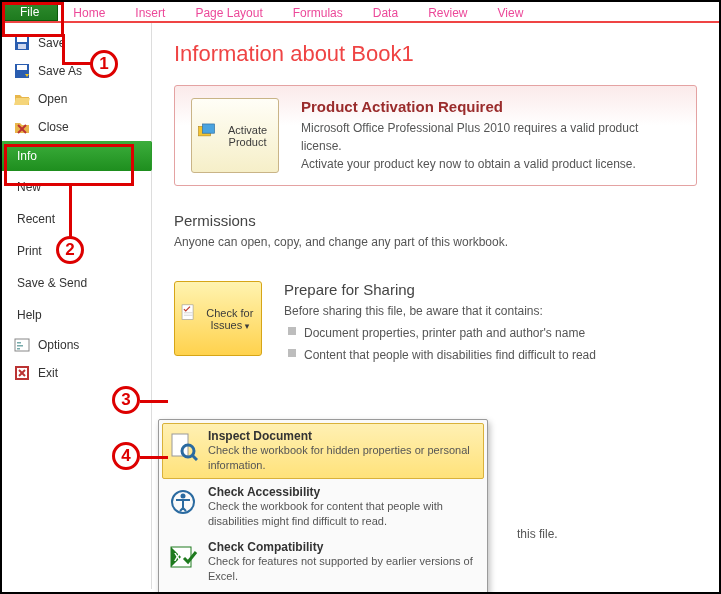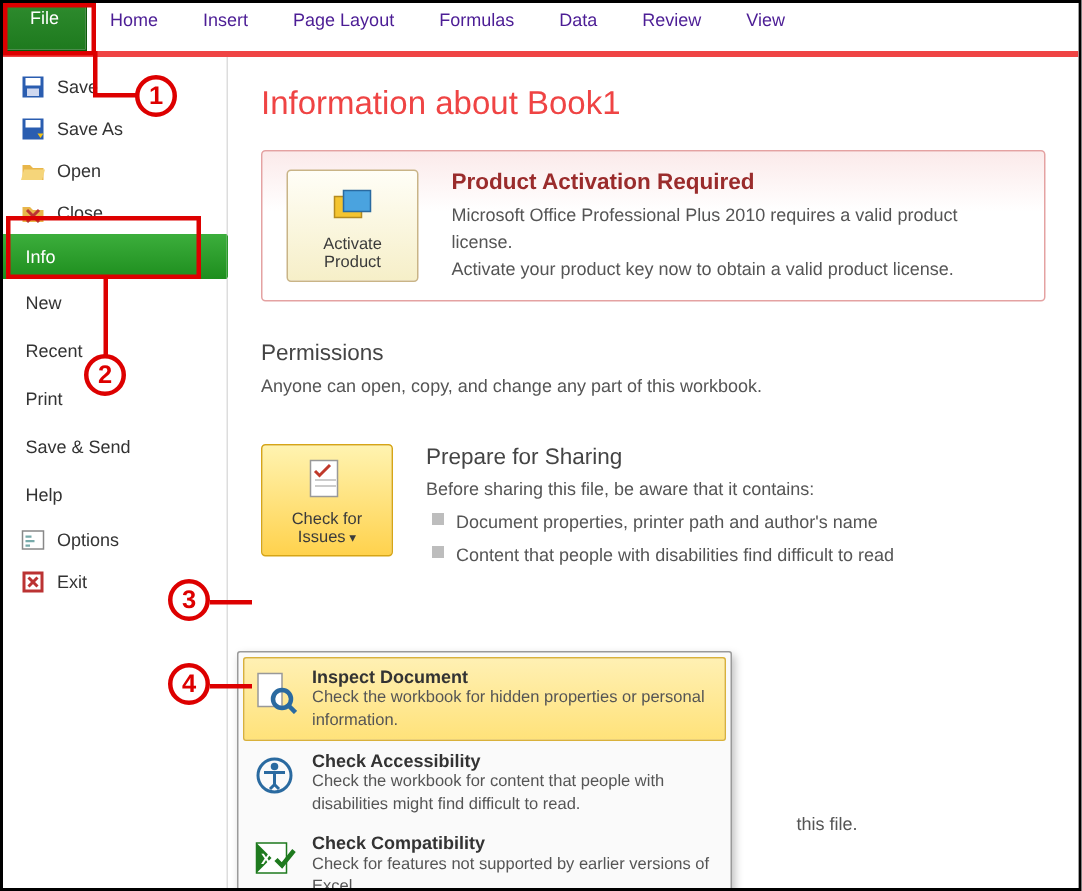--- a/index.html
+++ b/index.html
@@ -1,20 +1,20 @@
 <!DOCTYPE html>
 <html><head>
 <meta charset="utf-8">
 <style>
   * { box-sizing: border-box; margin: 0; padding: 0; font-family: "Segoe UI", Tahoma, sans-serif; }
   body { width: 721px; height: 594px; border: 2px solid #000; background: #fff; position: relative; overflow: hidden; }
 
   
-  .ribbon { height: 36px; border-bottom: 4px solid #ef4444; display: flex; align-items: stretch; font-size: 12px; background:#fff;}
-  .ribbon .tab { padding: 3px 14px 0; color: #4c1d95; cursor: pointer; border: 1px solid transparent; }
+  .ribbon { height: 21px; border-bottom: 2px solid #ef4444; display: flex; align-items: stretch; font-size: 12px; background:#fff;}
+  .ribbon .tab { padding: 3px 14px 0; color: #ec4899; cursor: pointer; border: 1px solid transparent; }
   .ribbon .file-tab { background: linear-gradient(#2e8b2e,#1e7a1e); color: #fff; border: 1px solid #0a5a0a; border-top:none; border-left:none; padding:3px 18px 0; }
 
   
   .backstage { display: flex; height: calc(100% - 24px); }
   .leftcol { width: 150px; background: #fff; border-right: 1px solid #ddd; padding-top: 6px; }
   .leftcol .nav-item { display:flex; align-items:center; gap:8px; padding: 6px 12px; font-size: 12px; color:#333; cursor:pointer; }
   .leftcol .nav-item .ico { width:16px; height:16px; display:inline-block; }
   .leftcol .nav-item.simple { padding: 9px 15px; }
   .leftcol .nav-item.active {
     background: linear-gradient(#3cae3c,#1e8e1e);
@@ -29,21 +29,21 @@
     border-left:10px solid #2a9a2a;
   }
 
   .rightcol { flex:1; background:#fff; padding: 18px 22px 0; position:relative; overflow:visible; }
   .page-title { font-size: 22px; color:#ef4444; font-weight:400; margin-bottom: 18px; }
 
   .section { display:flex; gap:22px; margin-bottom: 30px; align-items:flex-start; }
   .big-btn {
     width:88px; height:75px; border:1px solid #c9b487; border-radius:3px;
     background: linear-gradient(#fffef7,#f6efc8);
-    display:flex; flex-direction:column; align-items:center; justify-content:center;
+    display:flex; flex-direction:row; align-items:center; justify-content:center;
     font-size:11px; color:#3b3b3b; gap:4px; cursor:pointer; text-align:center; padding:4px;
   }
   .big-btn.plain { background: linear-gradient(#fcfcfc,#eee); border-color:#bbb; }
   .big-btn .bicon { width:32px; height:32px; }
   .big-btn .drop::after { content:" ▾"; font-size:9px; }
   .big-btn.hot { background: linear-gradient(#fff3b0,#ffd24d); border-color:#d6a517; }
 
   .section-text { flex:1; }
   .sec-title { font-size:15px; color:#444; margin-bottom:4px; }
   .sec-title.alert { color:#9a2c2c; font-weight:bold; }
@@ -222,21 +222,21 @@
         <div class="sec-body">
           <span>Before sharing this file, be aware that it contains:</span>
           <ul>
             <li>Document properties, printer path and author's name</li>
             <li>Content that people with disabilities find difficult to read</li>
           </ul>
         </div>
       </div>
     </div>
 
-    <div class="versions-note" style="position:absolute; left:379px; top:498px;">this file.</div>
+    <div class="versions-note" style="position:absolute; left:365px; top:498px;">this file.</div>
 
     <div class="flyout">
       <div class="fly-item sel">
         <span class="fi-ico">
           <svg viewBox="0 0 30 30">
               <rect x="4" y="3" width="16" height="22" fill="#fff" stroke="#999"></rect>
               <circle cx="20" cy="20" r="6" fill="none" stroke="#2a6aa0" stroke-width="3"></circle>
               <line x1="24" y1="24" x2="29" y2="29" stroke="#2a6aa0" stroke-width="3"></line>
             </svg>
         </span>

